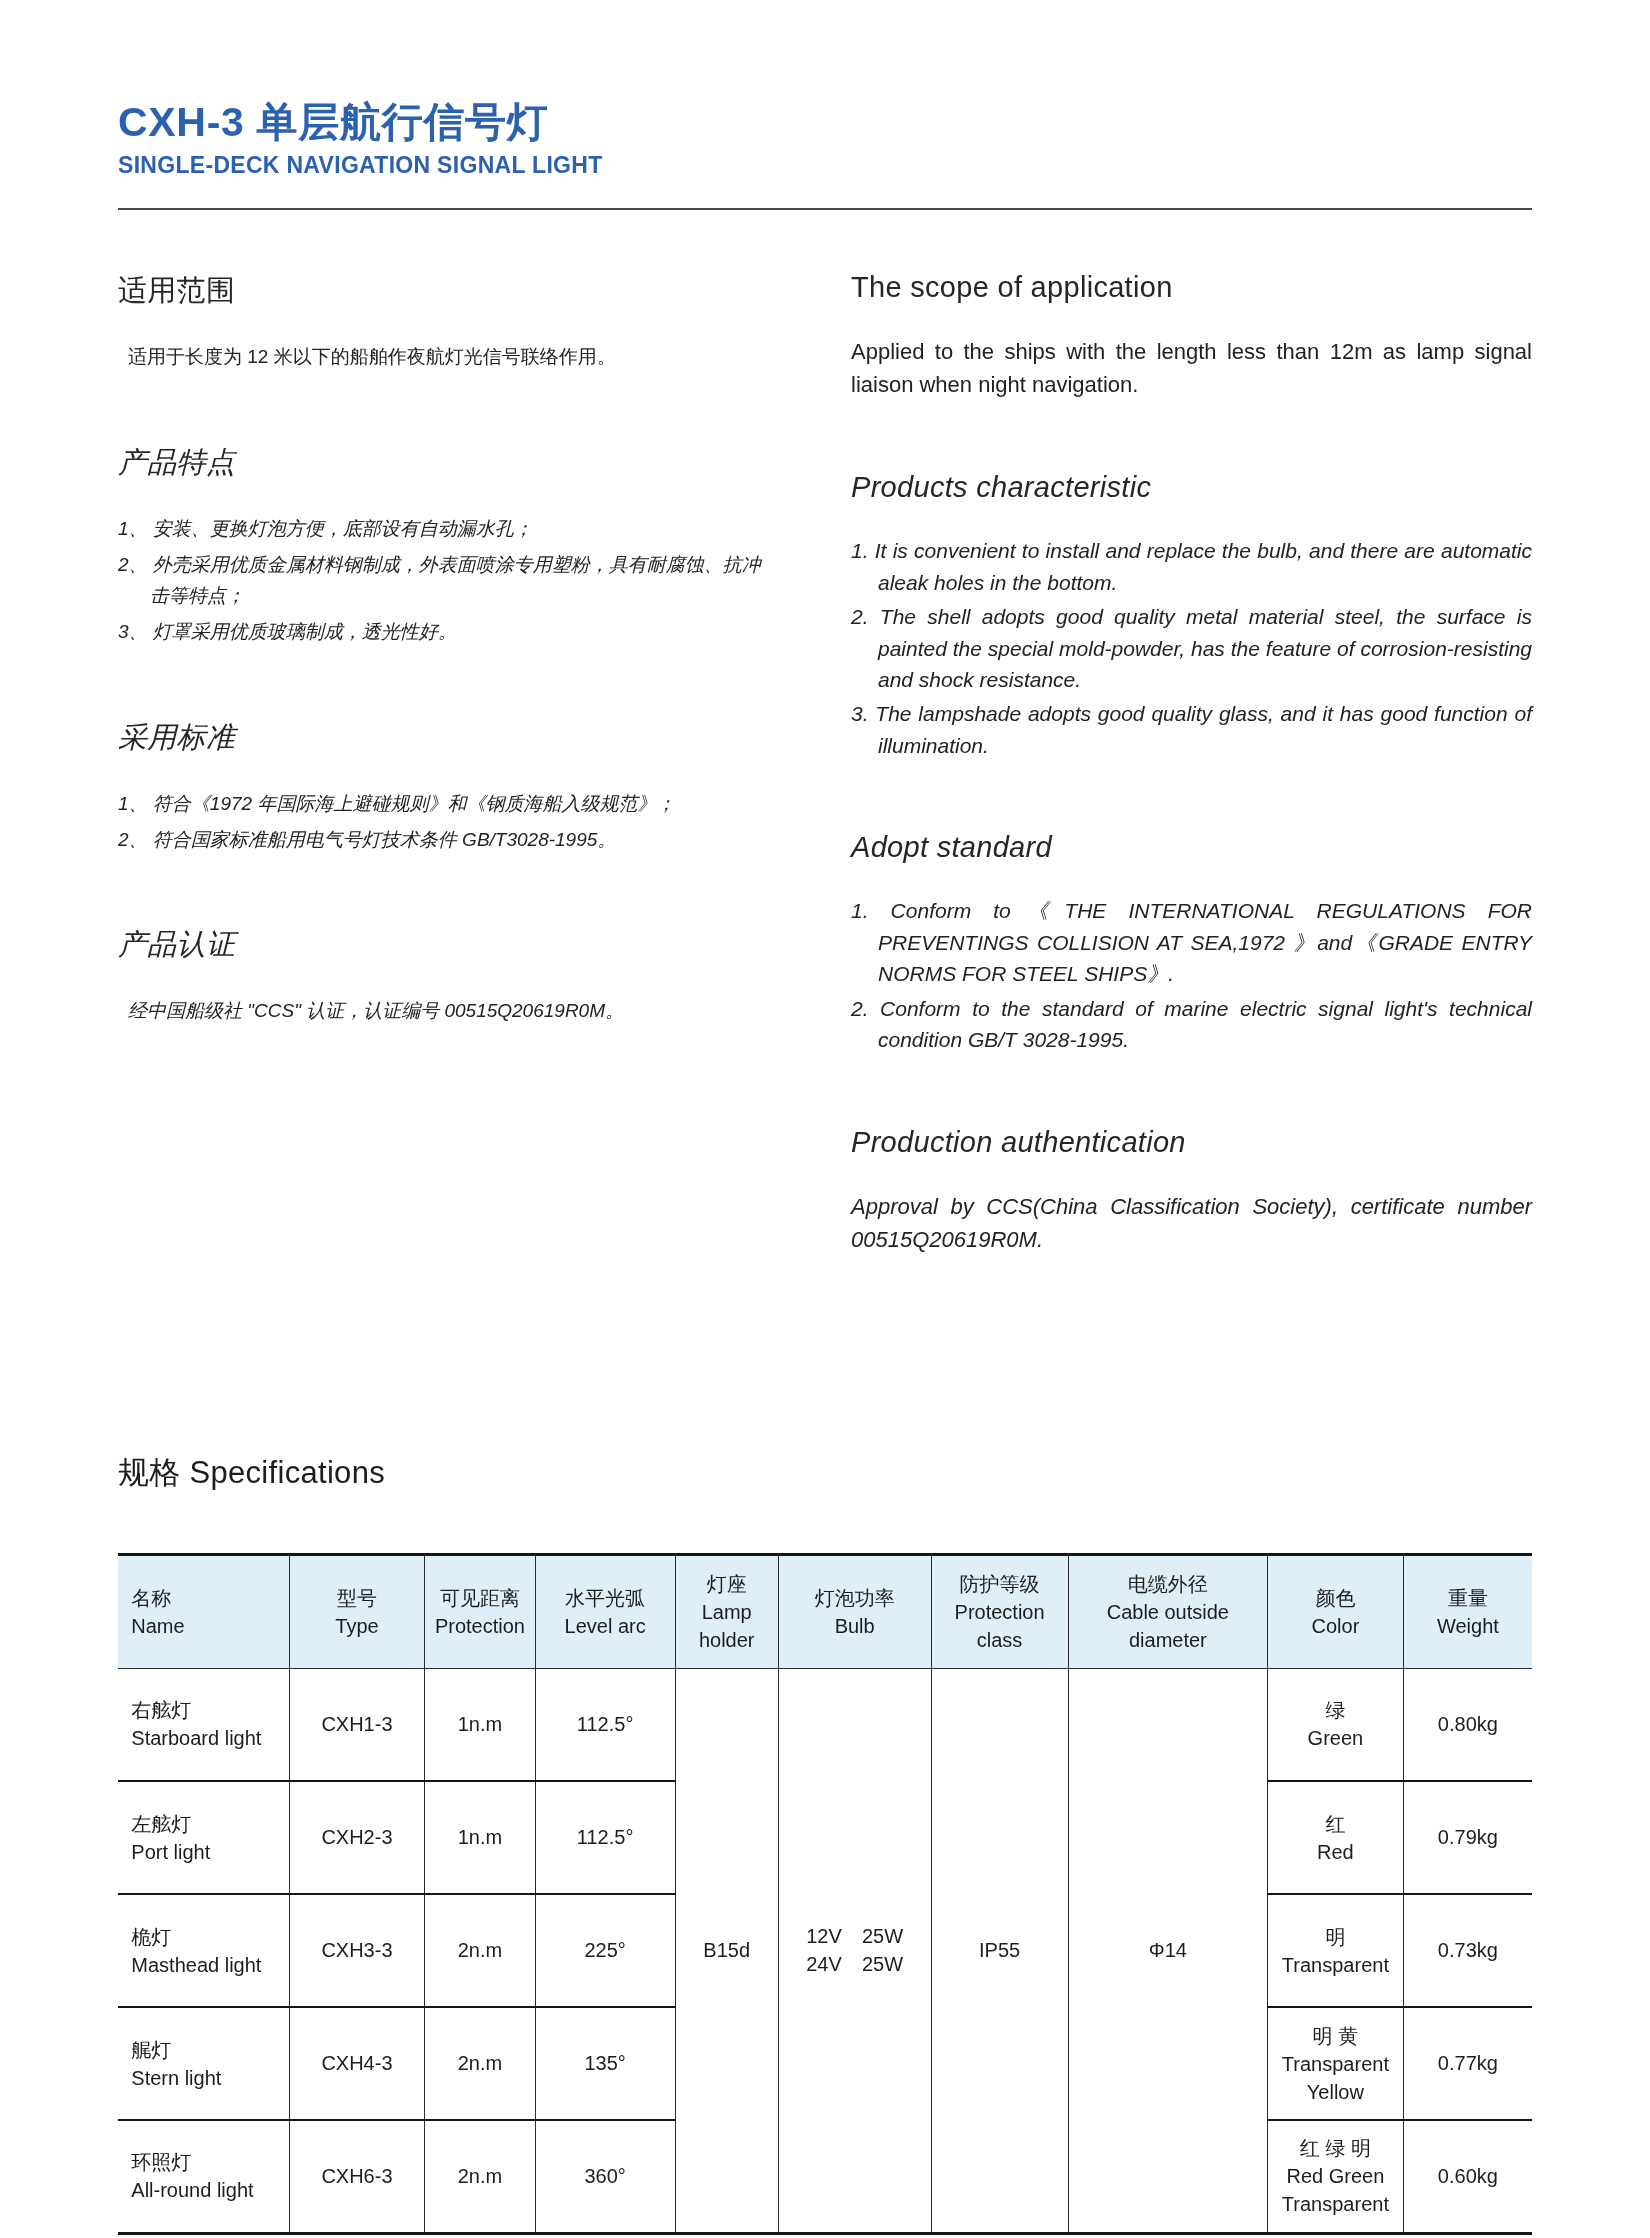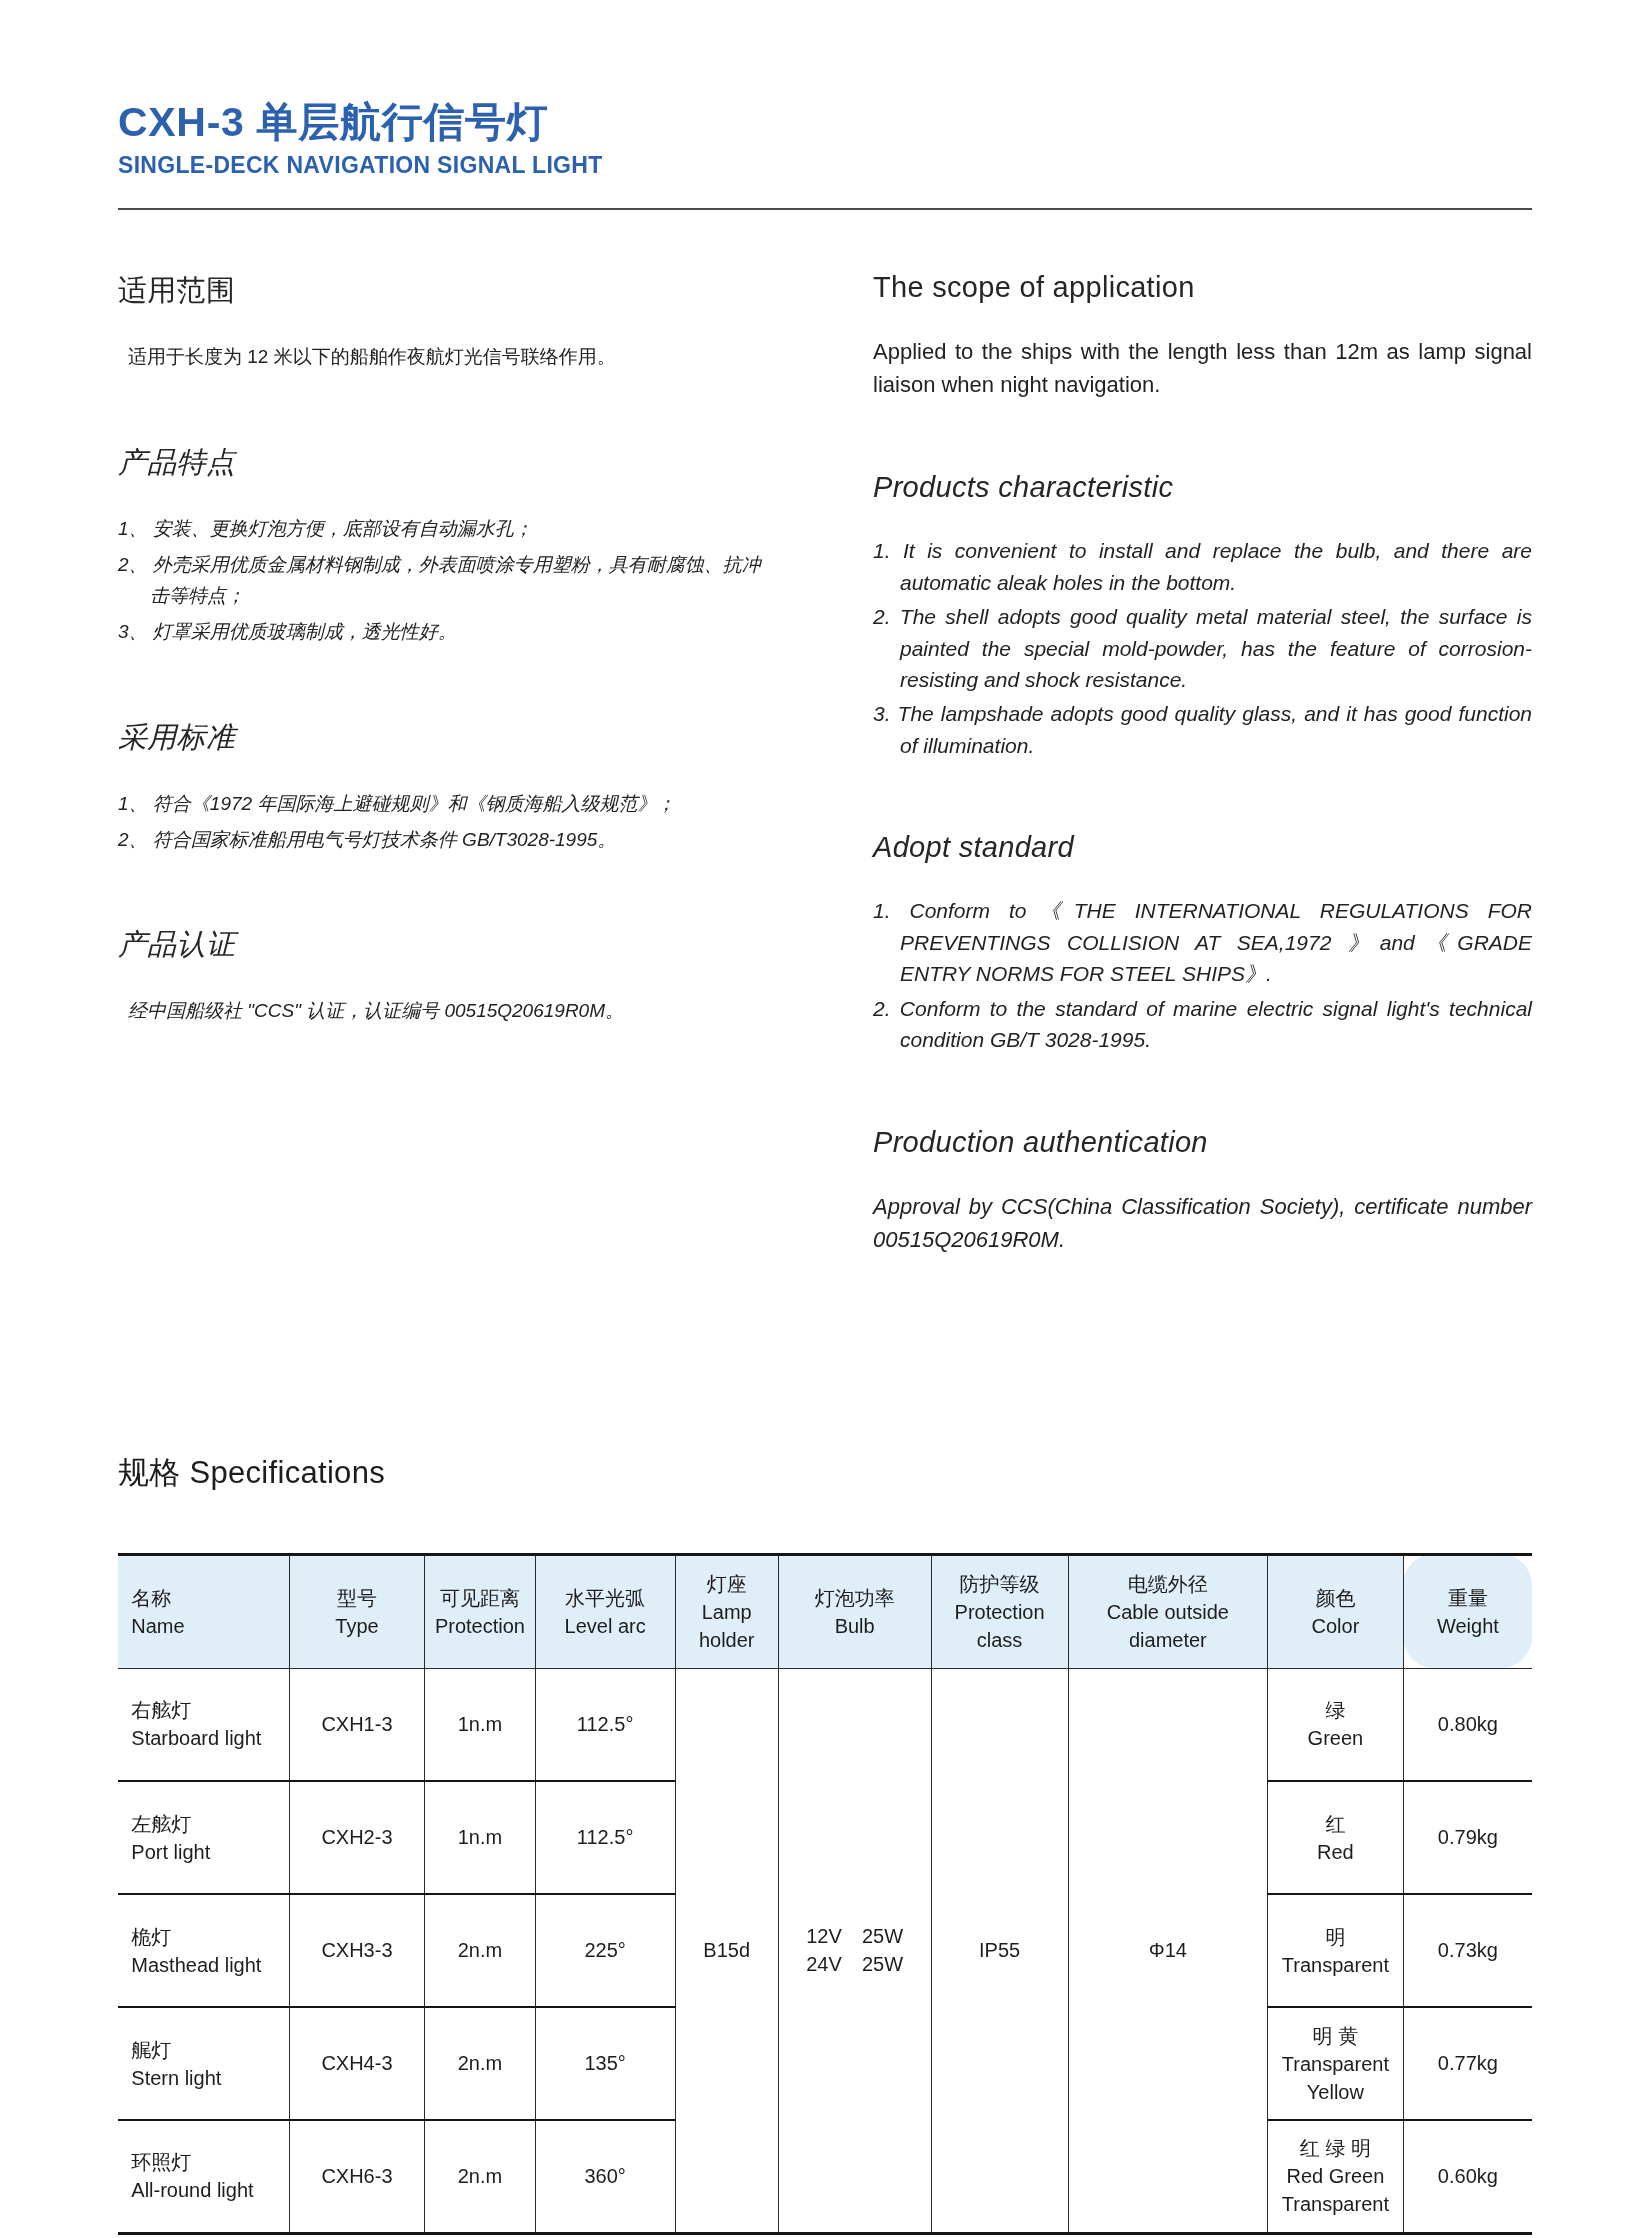--- a/index.html
+++ b/index.html
@@ -5,39 +5,39 @@
   html,body { margin:0; padding:0; background:#ffffff; }
   body { width:1650px; height:2239px; font-family:"Liberation Sans","DejaVu Sans",sans-serif; color:#1f1f1f; }
   .page { box-sizing:border-box; width:1650px; height:2031px; padding:100px 118px 0 118px; }
 
   
   .title-cn { font-size:41px; line-height:1.1; font-weight:700; color:#2b61ae; letter-spacing:0.7px; margin:0; }
   .title-en { font-size:23px; font-weight:700; color:#2b61ae; letter-spacing:0.3px; margin-top:6.7px; }
   .rule { height:2.7px; background:#4a4a4a; margin-top:29px; }
 
   
-  .columns { display:flex; gap:100px; margin-top:61px; }
+  .columns { display:flex; gap:78px; margin-top:61px; }
   .col { min-width:0; }
   .col-cn { width:655px; flex:0 0 655px; }
   .col-en { flex:1; }
   section { margin:0; }
   .sec + .sec { margin-top:70px;font-style:italic; }
   h2.sec-h { font-size:29px; font-weight:400; color:#262626; margin:0 0 31px 0; letter-spacing:0.3px; }
   .body-cn { font-size:19px; line-height:1.6; margin:10px; color:#222; }
   .li-cn { font-size:19px; line-height:1.62; margin:0 0 5.3px 0; padding-left:32px; text-indent:-32px; color:#222; }
   .body-en { font-size:22px; line-height:1.5; margin:0; color:#222; text-align:justify; }
   .li-en { font-size:21px; line-height:1.5; margin:0 0 2.7px 0; padding-left:27px; text-indent:-27px; color:#222; text-align:justify; }
 
   
   .specs { margin-top:196px; }
   .specs-title { font-size:31px; font-weight:400; color:#1d1d1d; margin:0; letter-spacing:0.3px; }
   table.spec { width:100%; border-collapse:collapse; table-layout:fixed; margin-top:59px;
                border-top:3.3px solid #151515; border-bottom:3.3px solid #151515; }
   table.spec th, table.spec td { border-right:1.3px solid #2b2b2b; font-weight:400; vertical-align:middle; text-align:center; padding:0 4px; box-sizing:border-box; }
-  table.spec th:last-child, table.spec td:last-child { border-right:none;border-radius:31px; }
+  table.spec th:last-child, table.spec td:last-child { border-right:none; }
   thead tr { border-bottom:1.3px solid #2b2b2b; }
   thead th { background:#e0eef8; height:114px; font-size:20px; color:#1d1d1d; }
   tbody td { height:113px; font-size:20px; color:#1d1d1d; }
   tbody tr:not(:first-child) { border-top:2.7px solid #151515; }
   .name-cell { text-align:left !important; padding-left:13.3px !important; }
   .block { display:block; line-height:1.4; }
   .bulb-cell .block { word-spacing:14.6px; }
 
   
   .footer-rule { margin-top:60px; }

